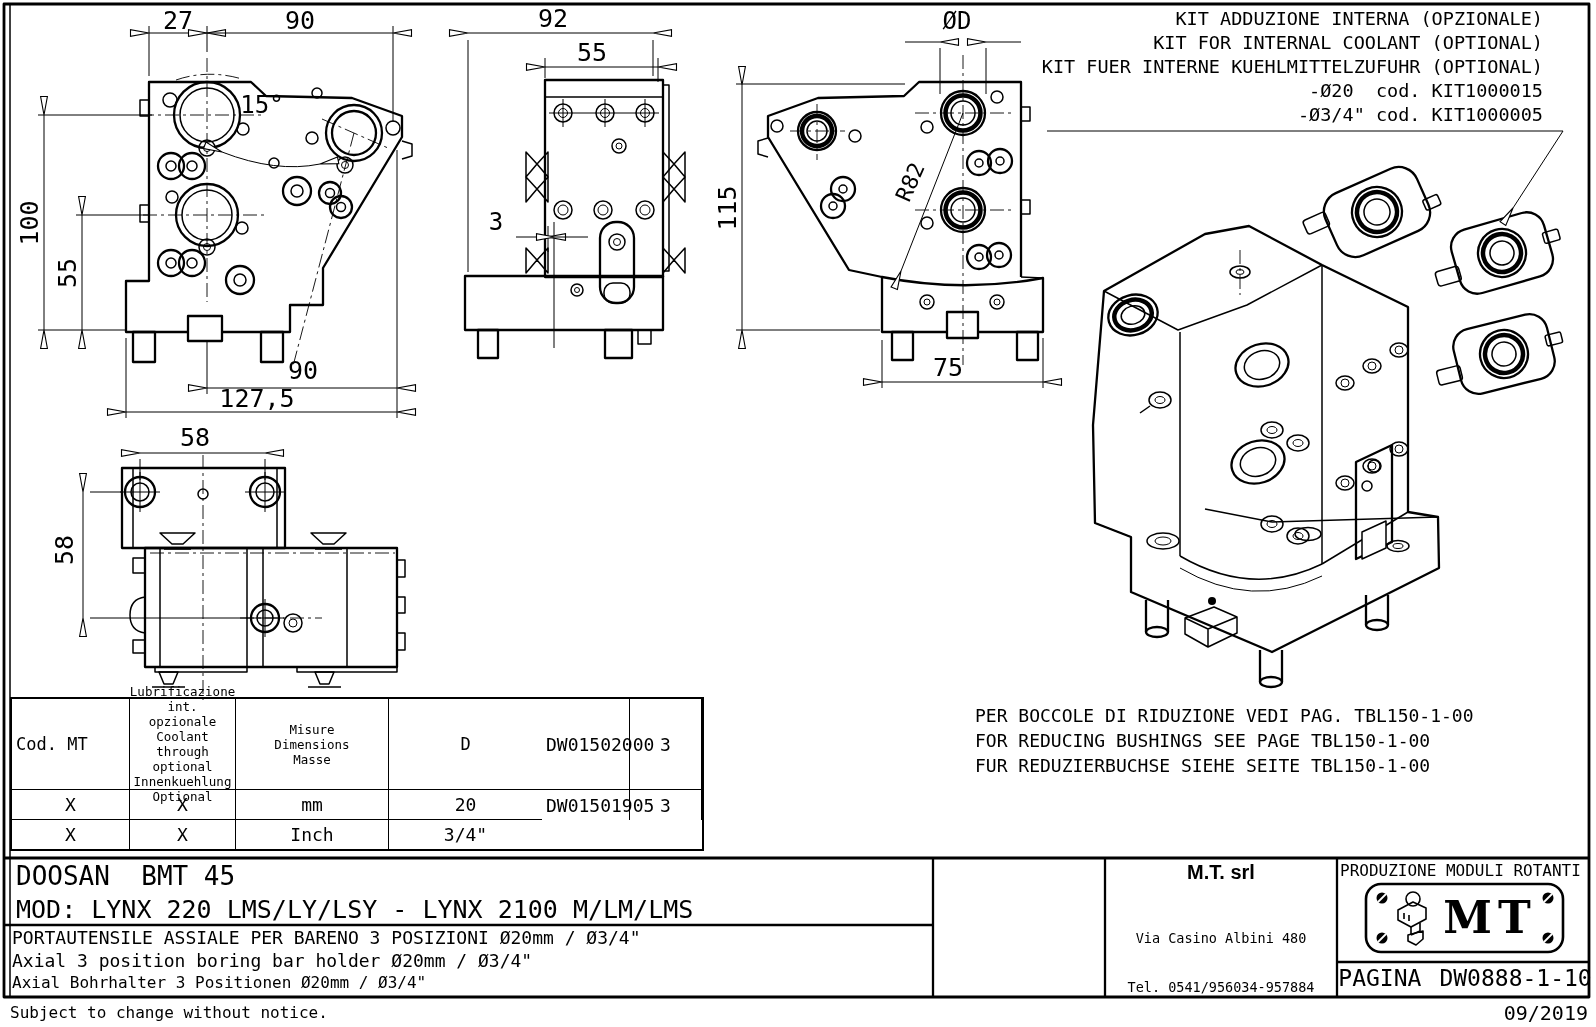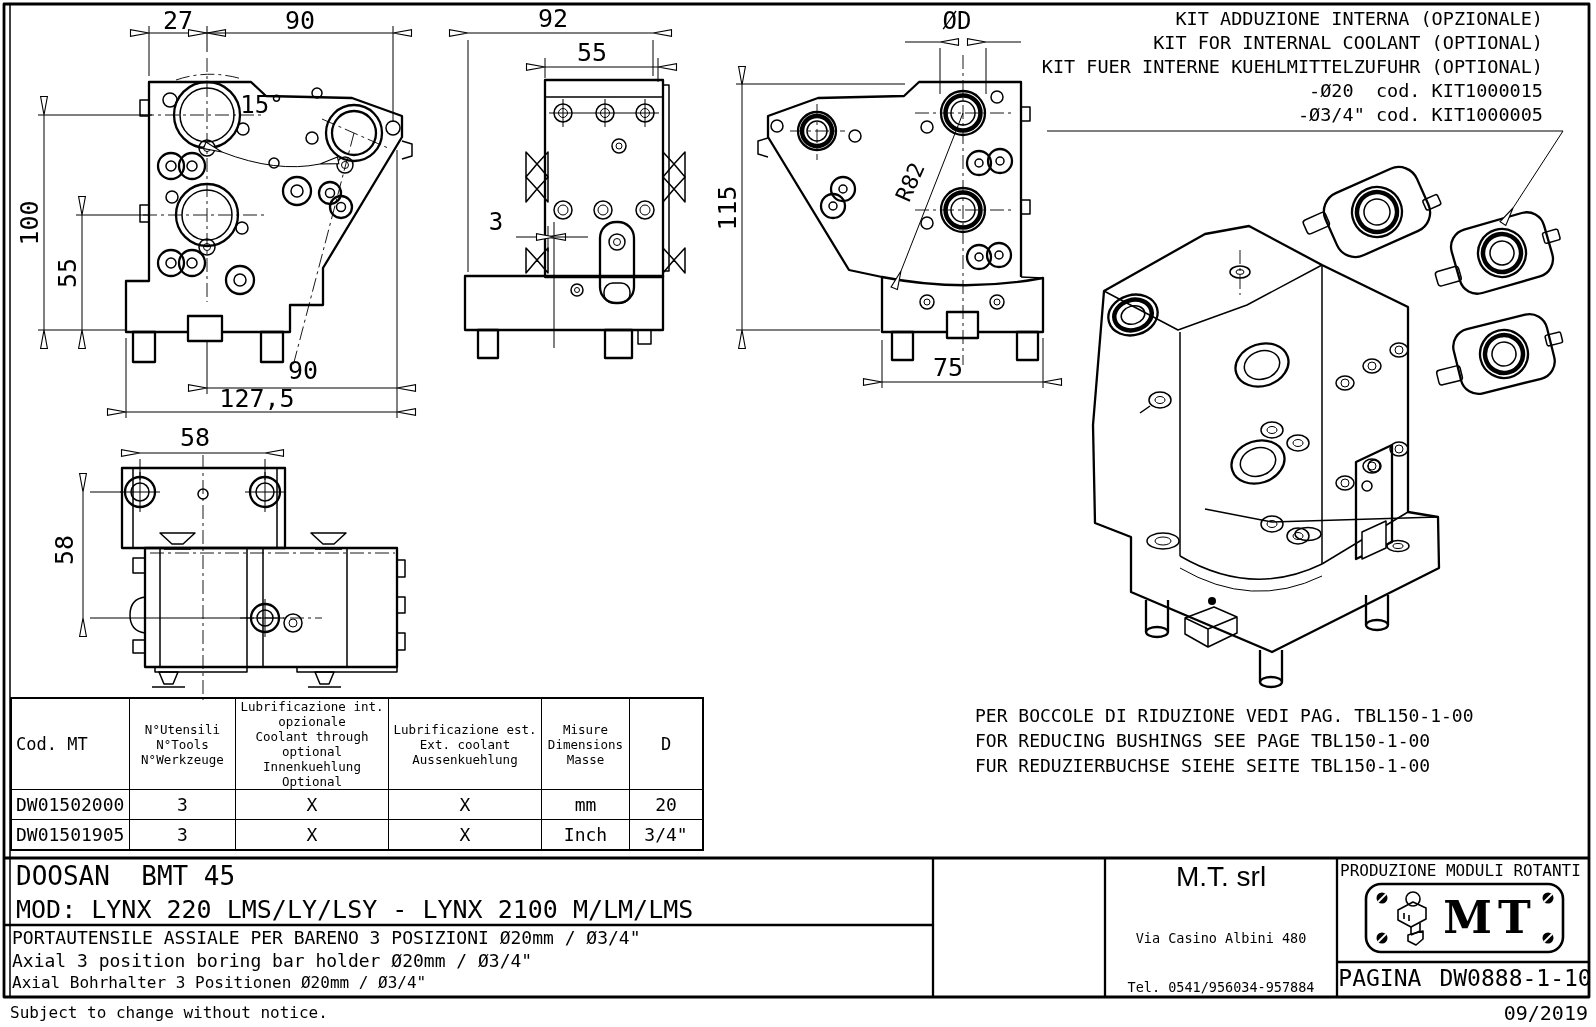--- a/index.html
+++ b/index.html
@@ -473,32 +473,26 @@
 <div class="t ctr" style="left:482px;top:209px;width:28px;font-size:24px">3</div>
 <div class="t ctr" style="left:925px;top:8px;width:64px;font-size:24px">ØD</div>
 <div class="t dimnum ctr rot90" style="left:694px;top:194px;width:68px">115</div>
 <div class="t ctr" style="left:878px;top:170px;width:66px;font-size:22px;transform:rotate(-66deg)">R82</div>
 <div class="t dimnum ctr" style="left:921px;top:354px;width:54px">75</div>
 <div class="t dimnum ctr" style="left:168px;top:424px;width:54px">58</div>
 <div class="t dimnum ctr rot90" style="left:32px;top:536px;width:66px">58</div>
 
 <div class="mtable">
   <div class="cell h-big cod-cell">Cod. MT</div>
-  <div class="cell h-sm">N°Utensili
-N°Tools
-N°Werkzeuge</div>
   <div class="cell h-sm">Lubrificazione int.
 opzionale
 Coolant through
 optional
 Innenkuehlung
 Optional</div>
-  <div class="cell h-sm">Lubrificazione est.
-Ext. coolant
-Aussenkuehlung</div>
   <div class="cell h-sm">Misure
 Dimensions
 Masse</div>
   <div class="cell h-big lastc">D</div>
 
   <div class="cell d-cell cod-cell">DW01502000</div>
   <div class="cell d-cell">3</div>
   <div class="cell d-cell">X</div>
   <div class="cell d-cell">X</div>
   <div class="cell d-cell">mm</div>
@@ -512,21 +506,21 @@
   <div class="cell d-cell lastc lastr">3/4"</div>
 </div>
 
 <div>
   <div class="t" style="left:16px;top:862px;font-size:26px">DOOSAN  BMT 45</div>
   <div class="t" style="left:16px;top:896px;font-size:25px">MOD: LYNX 220 LMS/LY/LSY - LYNX 2100 M/LM/LMS</div>
   <div class="t" style="left:12px;top:928px;font-size:18px">PORTAUTENSILE ASSIALE PER BARENO 3 POSIZIONI Ø20mm / Ø3/4"</div>
   <div class="t" style="left:12px;top:951px;font-size:18px">Axial 3 position boring bar holder Ø20mm / Ø3/4"</div>
   <div class="t" style="left:12px;top:974px;font-size:16px">Axial Bohrhalter 3 Positionen Ø20mm / Ø3/4"</div>
 
-  <div class="t ctr" style="left:1105px;top:861px;width:232px;font-size:28px;font-weight:normal;font-family:'Liberation Sans',sans-serif">M.T. srl</div>
+  <div class="t ctr" style="left:1105px;top:861px;width:232px;font-size:20px;font-weight:bold;font-family:'Liberation Sans',sans-serif">M.T. srl</div>
   <div class="t ctr" style="left:1101px;top:898px;width:240px;font-size:13.5px;line-height:16.2px">
     <div>Via Casino Albini 480</div>
     <div>Tel. 0541/956034-957884</div>
     
     
     
     
   </div>
 
   <div class="t ctr" style="left:1340px;top:862px;width:226px;font-size:16px">PRODUZIONE MODULI ROTANTI</div>

